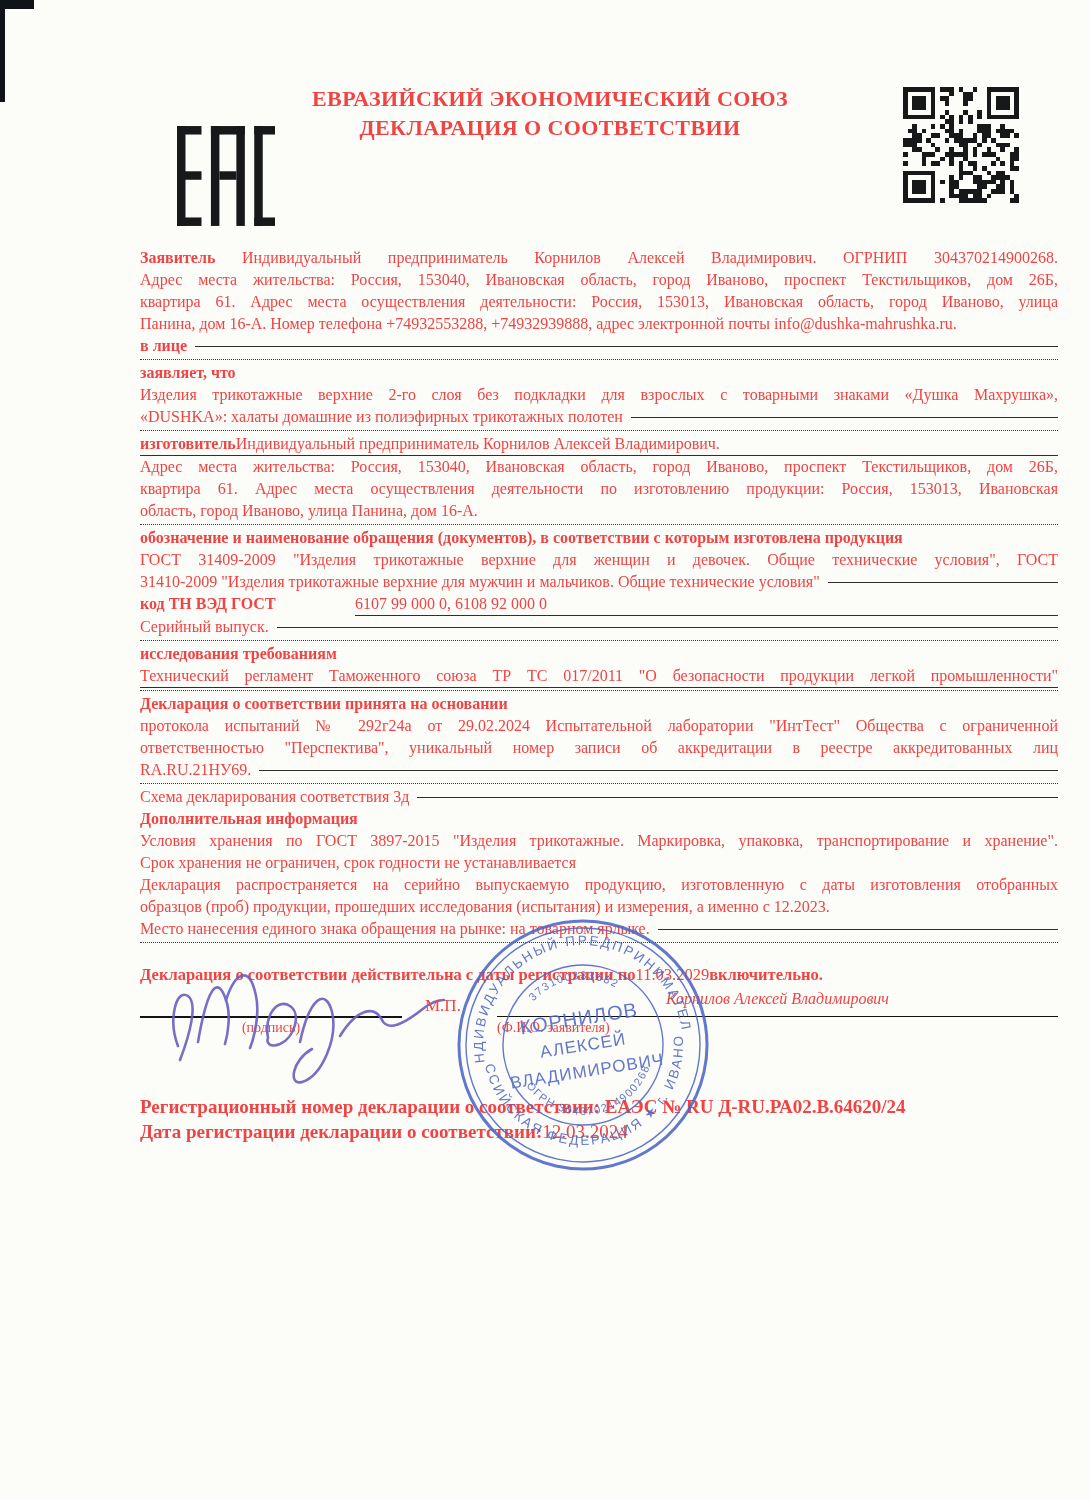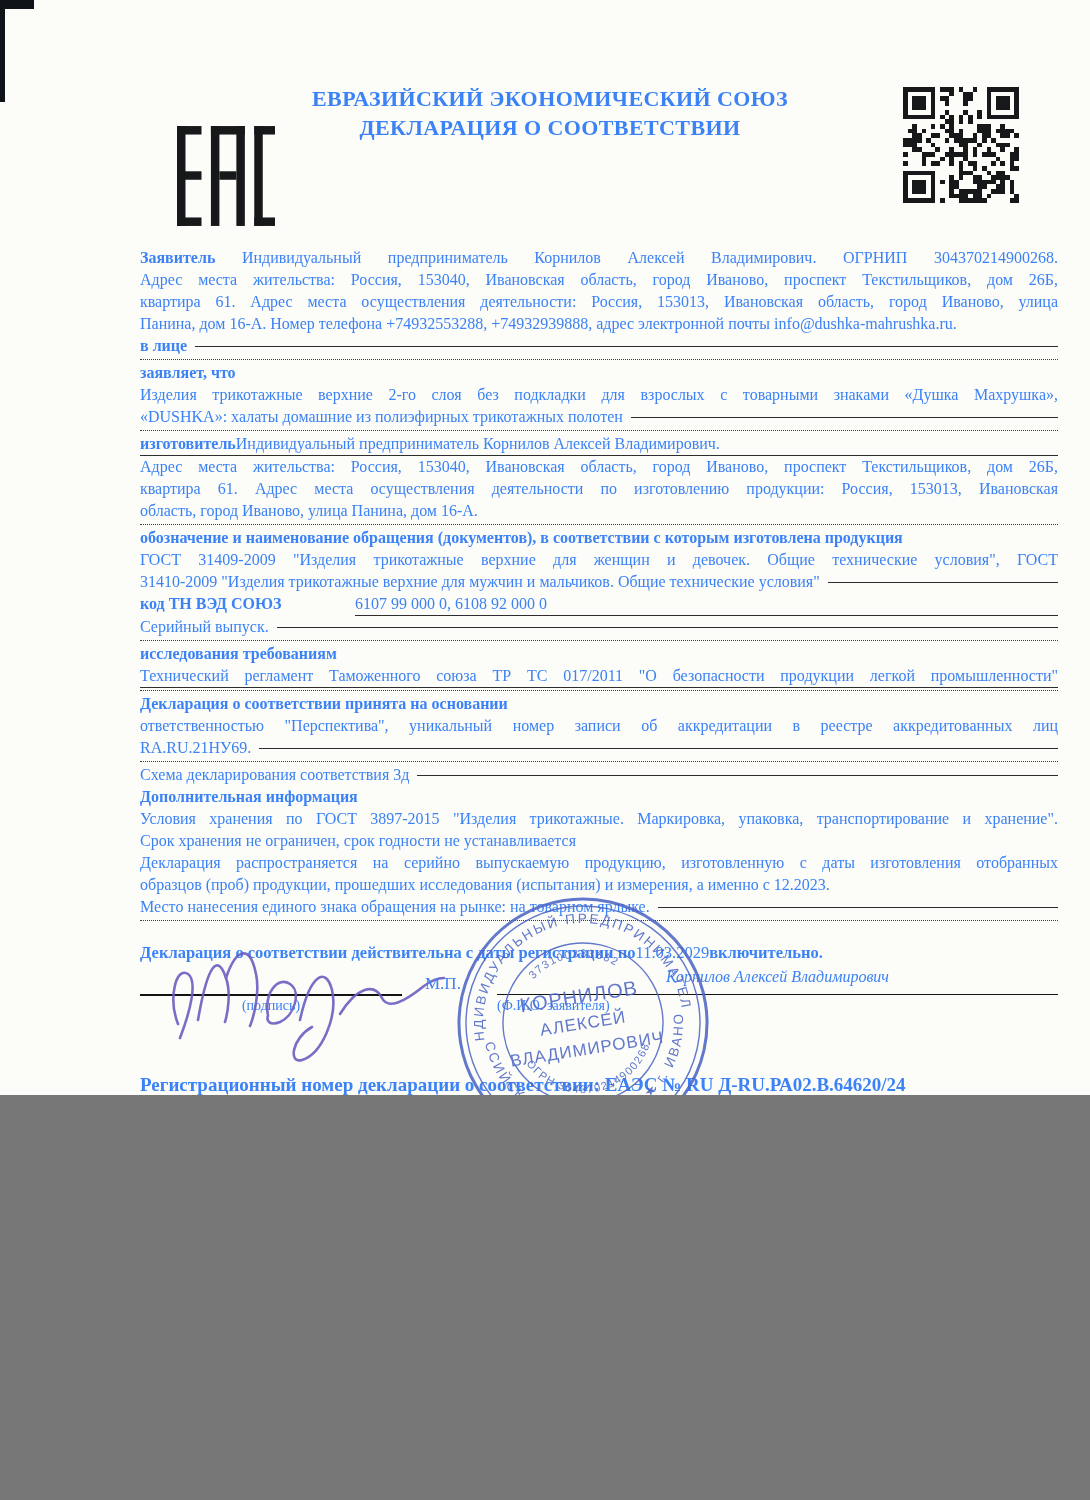--- a/index.html
+++ b/index.html
@@ -1,17 +1,17 @@
 <!DOCTYPE html>
 <html><head>
 <meta charset="utf-8">
 <style>
   html,body{margin:0;padding:0;background:#777;}
-  .page{position:relative;width:1090px;height:1095px;background:#fcfcf9;overflow:hidden;
-        font-family:"Liberation Serif","DejaVu Serif",serif;color:#3b82f6;margin:0 auto;}
+  .page{position:relative;width:1090px;height:1500px;background:#fcfcf9;overflow:hidden;
+        font-family:"Liberation Serif","DejaVu Serif",serif;color:#ef4444;margin:0 auto;}
   
   .scan-corner-top{position:absolute;left:0;top:0;width:34px;height:9px;background:#101418;}
   .scan-corner-left{position:absolute;left:0;top:0;width:5px;height:102px;background:#101418;}
   
   .doc-title{position:absolute;left:270px;top:84px;width:560px;text-align:center;
              font-weight:bold;font-size:22px;line-height:29px;letter-spacing:.4px;}
   .eac{position:absolute;left:177px;top:122px;}
   .qr{position:absolute;left:903px;top:87px;}
   
   .doc-body{position:absolute;left:140px;top:247px;width:918px;font-size:16px;}
@@ -395,36 +395,37 @@
         <div class="sep"></div>
         <div class="row">
           <b>обозначение и наименование обращения (документов), в соответствии с которым изготовлена продукция</b>
         </div>
         <div class="row just"><span>ГОСТ 31409-2009 "Изделия трикотажные верхние для женщин и девочек. Общие технические условия", ГОСТ</span></div>
         <div class="row">
           <span>31410-2009 "Изделия трикотажные верхние для мужчин и мальчиков. Общие технические условия"</span>
           <span class="filler"></span>
         </div>
         <div class="row">
-          <span class="kv-label">код ТН ВЭД СОЮЗ</span>
+          <span class="kv-label">код ТН ВЭД ГОСТ</span>
           <span class="kv-value">6107 99 000 0, 6108 92 000 0</span>
         </div>
         <div class="row">
           <span>Серийный выпуск.</span>
           <span class="filler"></span>
         </div>
         <div class="sep"></div>
         <div class="row">
           <b>исследования требованиям</b>
         </div>
         <div class="row just u"><span>Технический регламент Таможенного союза ТР ТС 017/2011 "О безопасности продукции легкой промышленности"</span></div>
         <div class="sep"></div>
         <div class="row">
           <b>Декларация о соответствии принята на основании</b>
         </div>
+        <div class="row just"><span>протокола испытаний № 292г24а от 29.02.2024 Испытательной лаборатории "ИнтТест" Общества с ограниченной</span></div>
         <div class="row just"><span>ответственностью "Перспектива", уникальный номер записи об аккредитации в реестре аккредитованных лиц</span></div>
         <div class="row">
           <span>RA.RU.21НУ69.</span>
           <span class="filler"></span>
         </div>
         <div class="sep"></div>
         <div class="row">
           <span>Схема декларирования соответствия 3д</span>
           <span class="filler"></span>
         </div>

